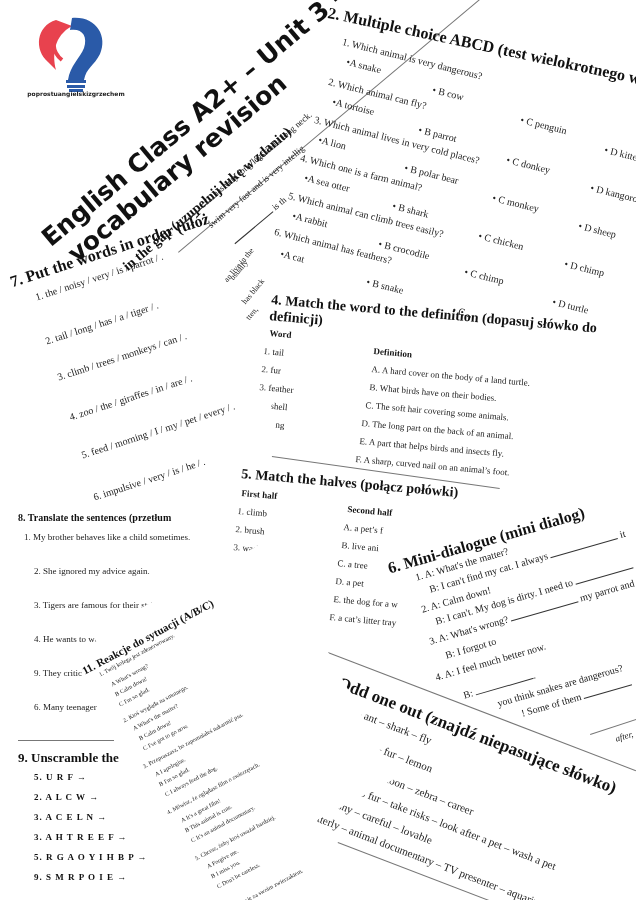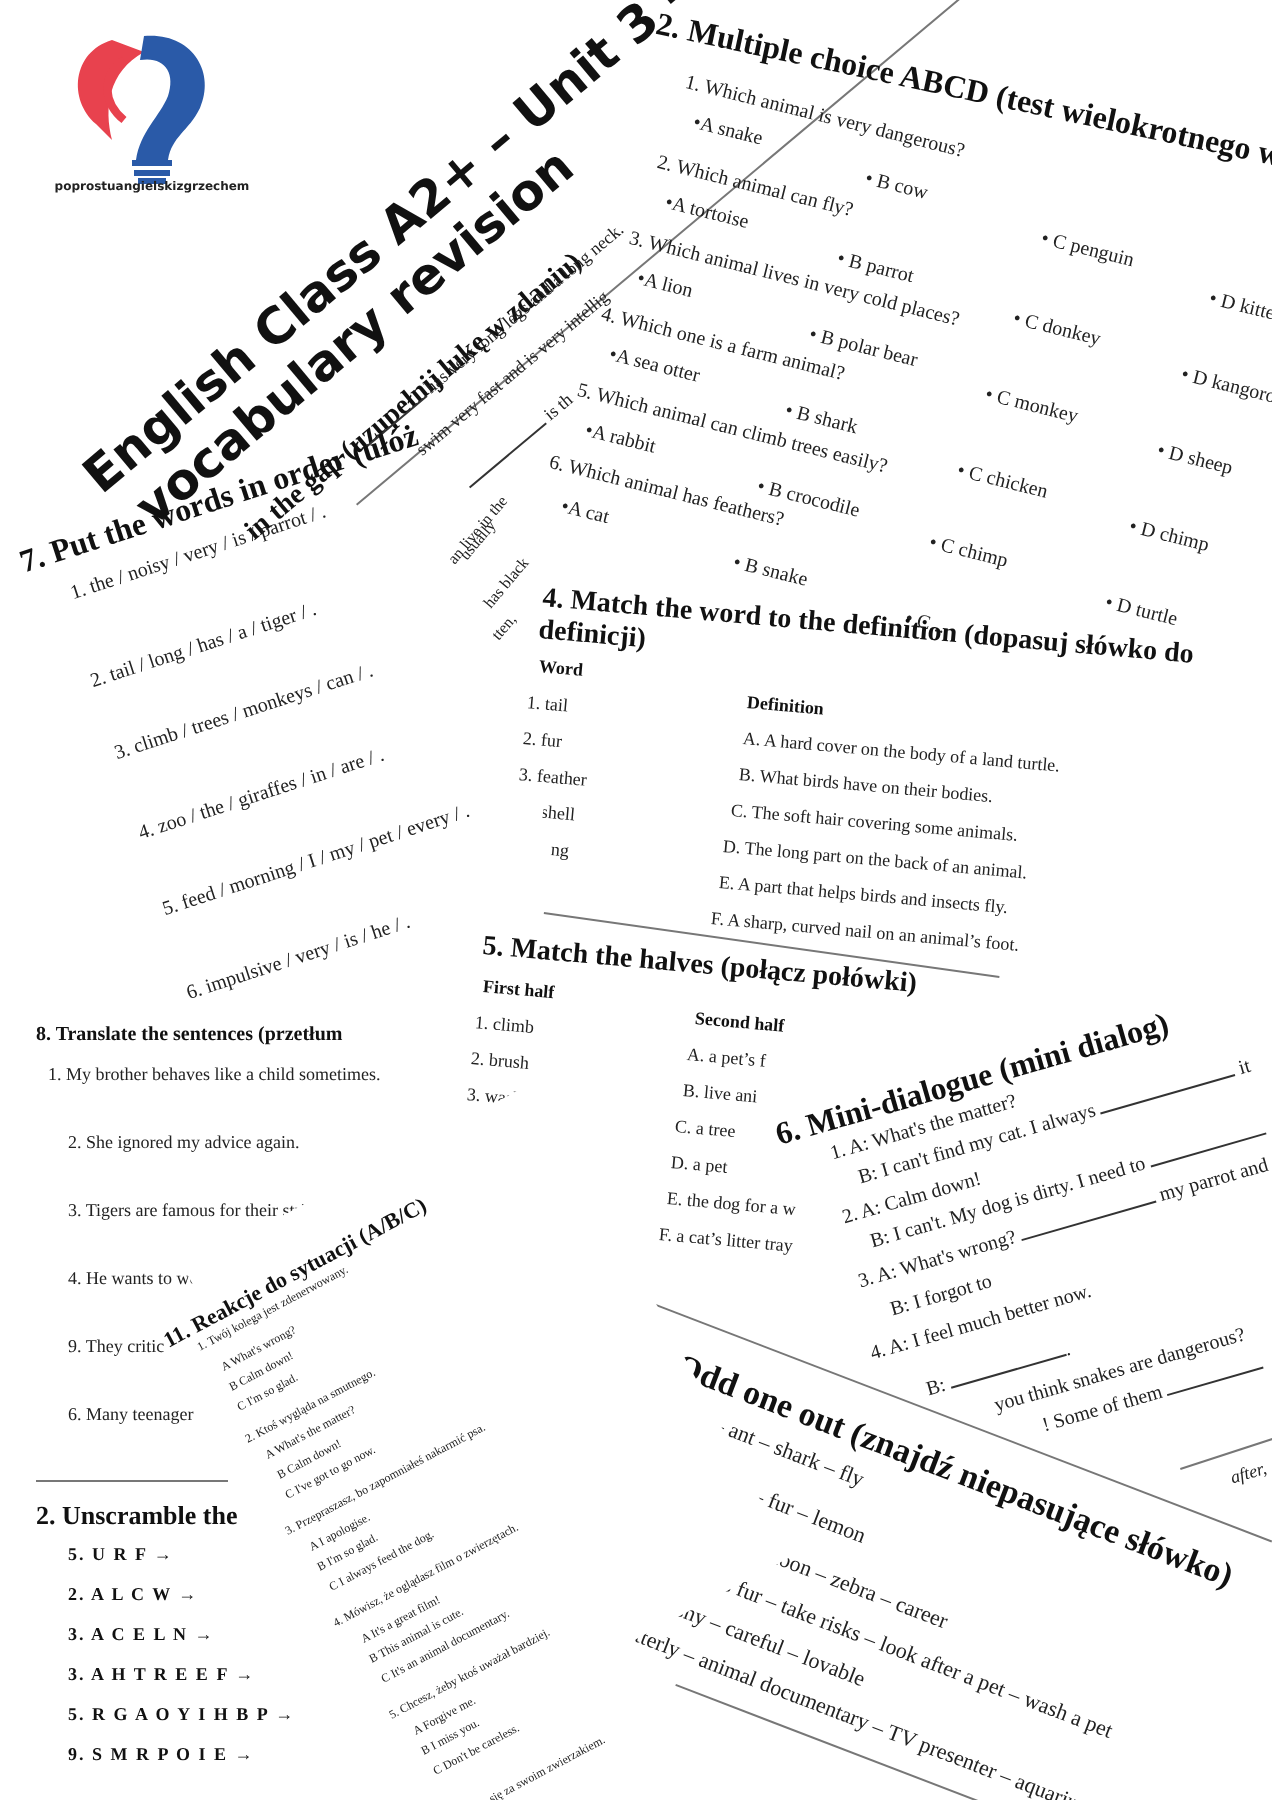--- a/index.html
+++ b/index.html
@@ -175,19 +175,19 @@
 <div class="abs" style="left:166px;top:810px;font-size:6px;transform:rotate(-28deg);">4.  Mówisz, że oglądasz film o zwierzętach.</div>
 <div class="abs" style="left:180px;top:818px;font-size:6px;transform:rotate(-28deg);">A It's a great film!</div>
 <div class="abs" style="left:184px;top:828px;font-size:6px;transform:rotate(-28deg);">B This animal is cute.</div>
 <div class="abs" style="left:190px;top:838px;font-size:6px;transform:rotate(-28deg);">C It's an animal documentary.</div>
 <div class="abs" style="left:194px;top:856px;font-size:6px;transform:rotate(-28deg);">5.  Chcesz, żeby ktoś uważał bardziej.</div>
 <div class="abs" style="left:206px;top:864px;font-size:6px;transform:rotate(-28deg);">A Forgive me.</div>
 <div class="abs" style="left:210px;top:874px;font-size:6px;transform:rotate(-28deg);">B I miss you.</div>
 <div class="abs" style="left:216px;top:884px;font-size:6px;transform:rotate(-28deg);">C Don't be careless.</div>
 <div class="abs" style="left:240px;top:900px;font-size:6px;transform:rotate(-28deg);">...się za swoim zwierzakiem.</div>
 
-<div class="abs h" style="left:18px;top:750px;font-size:13px;">2. Unscramble the</div>
+<div class="abs h" style="left:18px;top:750px;font-size:13px;">9. Unscramble the</div>
 <div class="abs h" style="left:34px;top:772px;font-size:9px;letter-spacing:1px;">5. U R F →</div>
 <div class="abs h" style="left:34px;top:792px;font-size:9px;letter-spacing:1px;">2. A L C W →</div>
 <div class="abs h" style="left:34px;top:812px;font-size:9px;letter-spacing:1px;">3. A C E L N →</div>
 <div class="abs h" style="left:34px;top:832px;font-size:9px;letter-spacing:1px;">3. A H T R E E F →</div>
 <div class="abs h" style="left:34px;top:852px;font-size:9px;letter-spacing:1px;">5. R G A O Y I H B P →</div>
 <div class="abs h" style="left:34px;top:872px;font-size:9px;letter-spacing:1px;">9. S M R P O I E →</div>
 
 </body></html>

